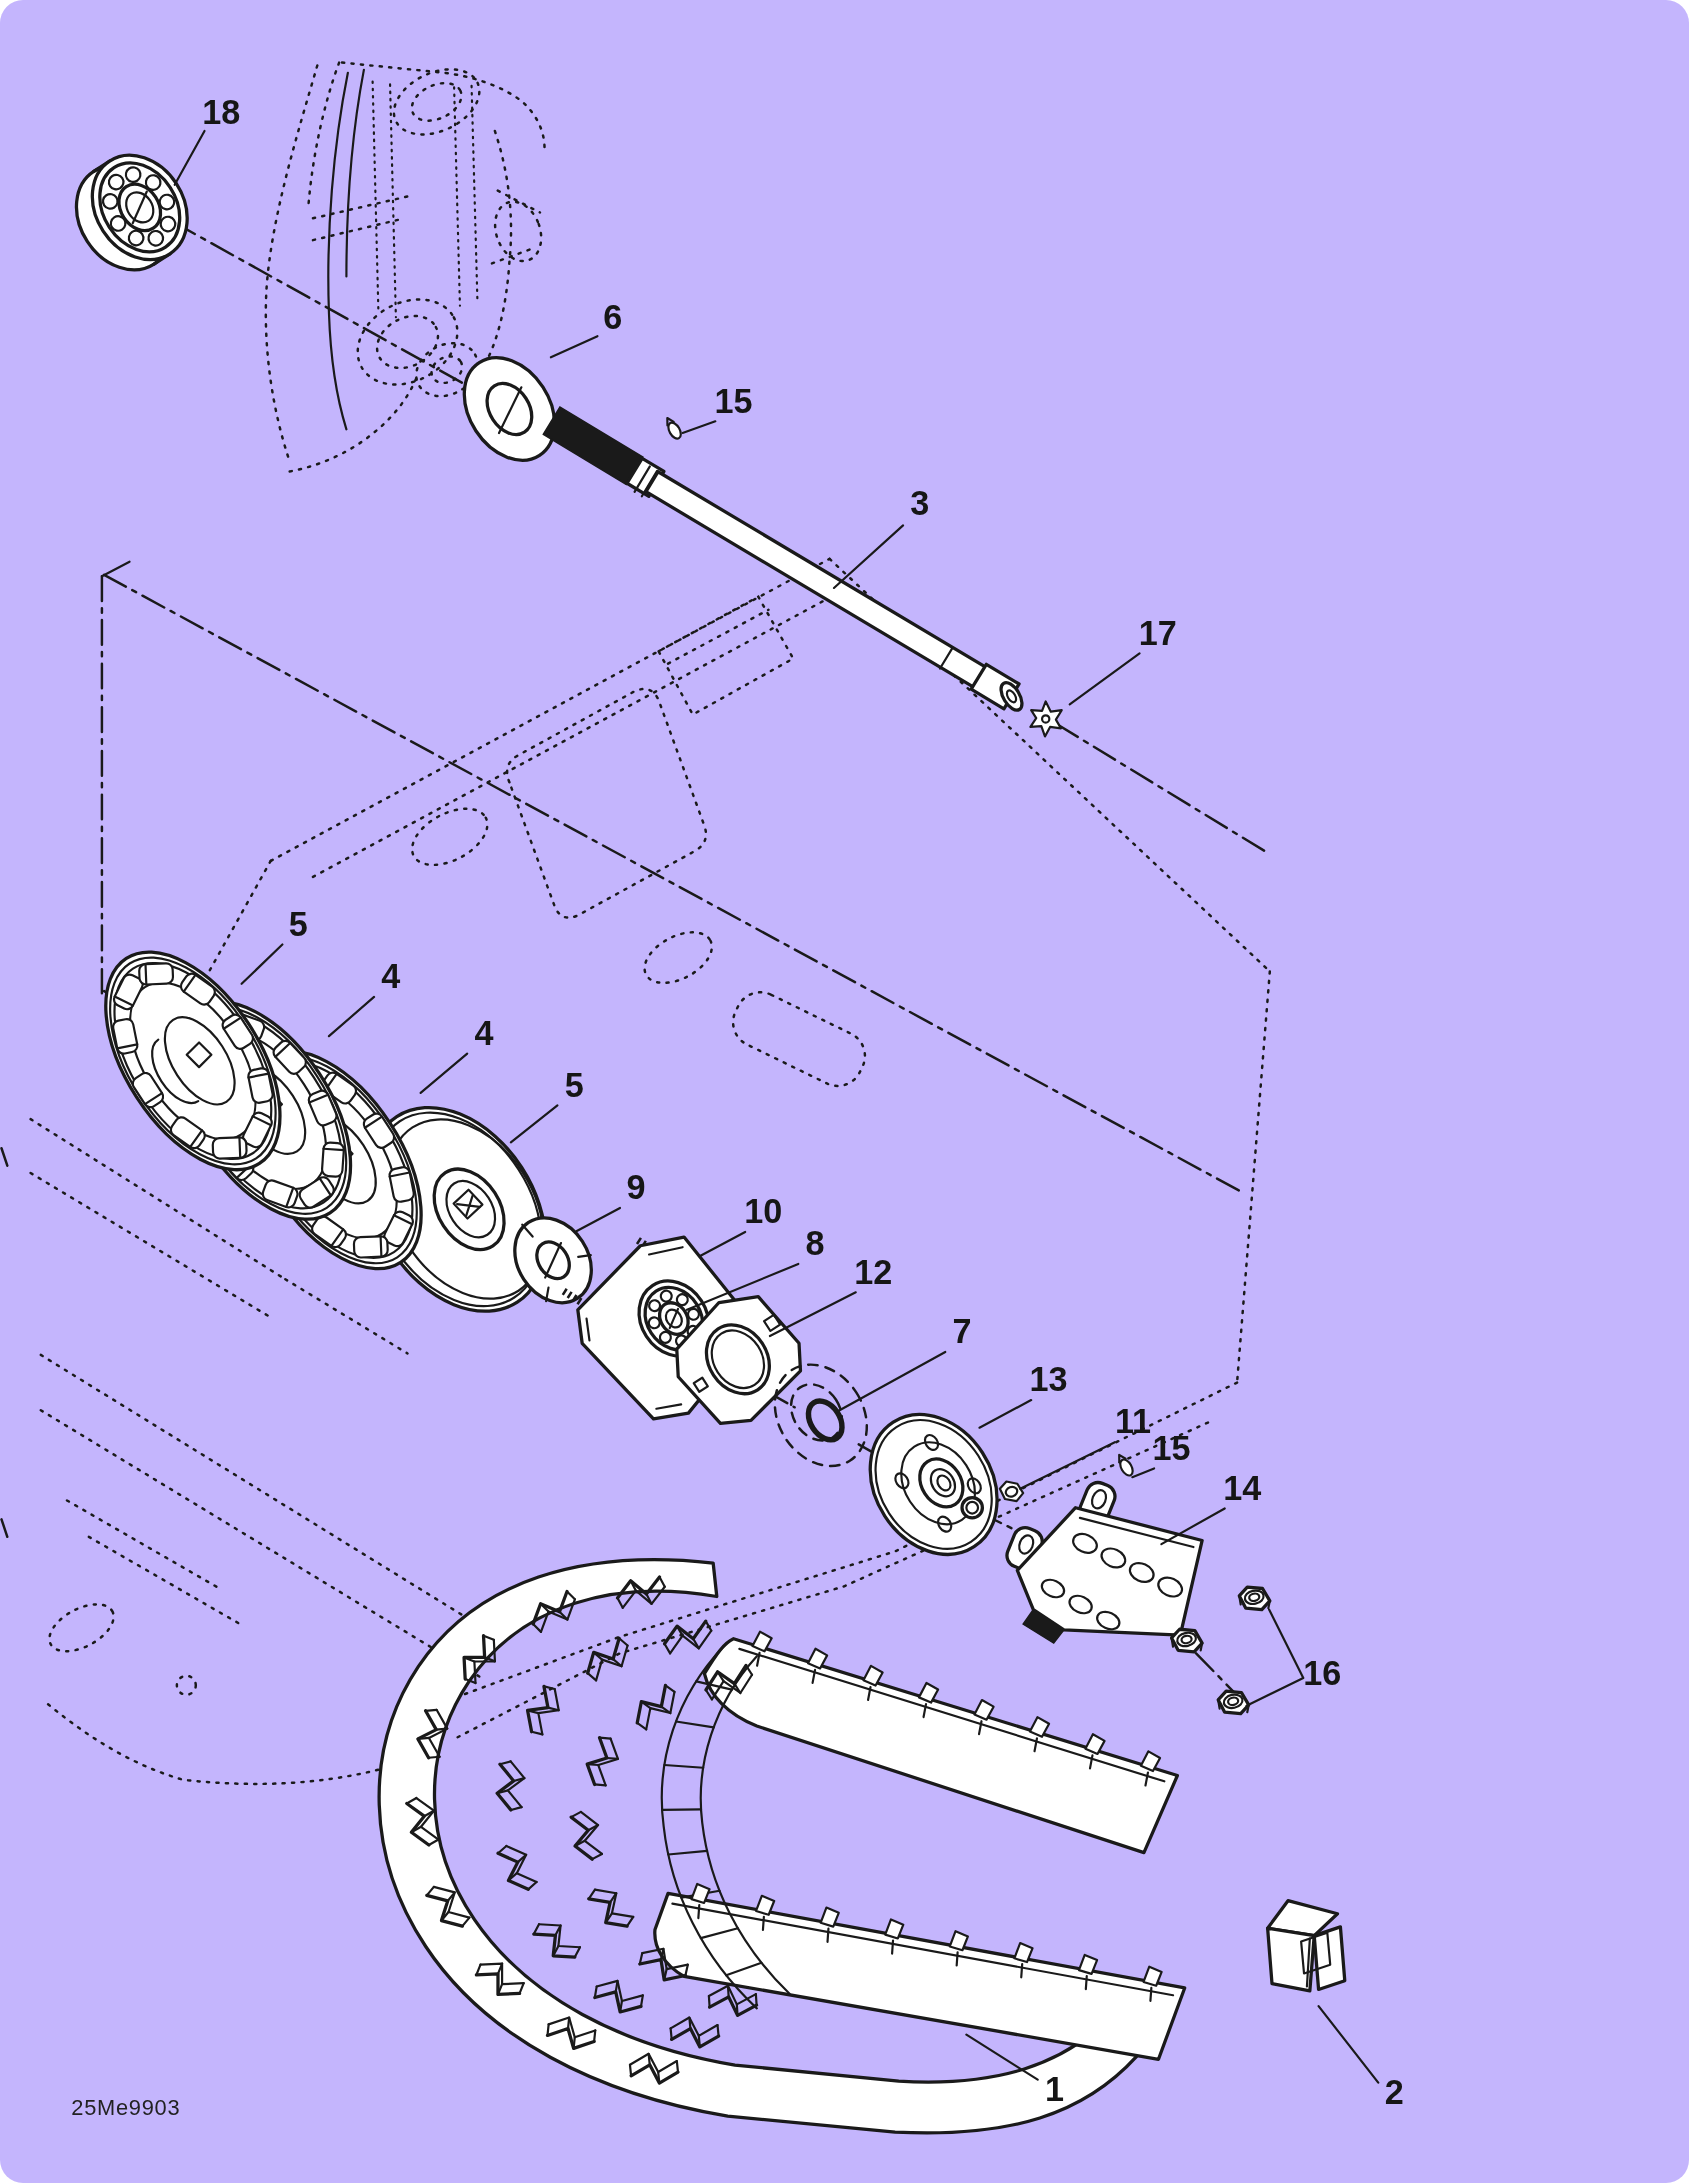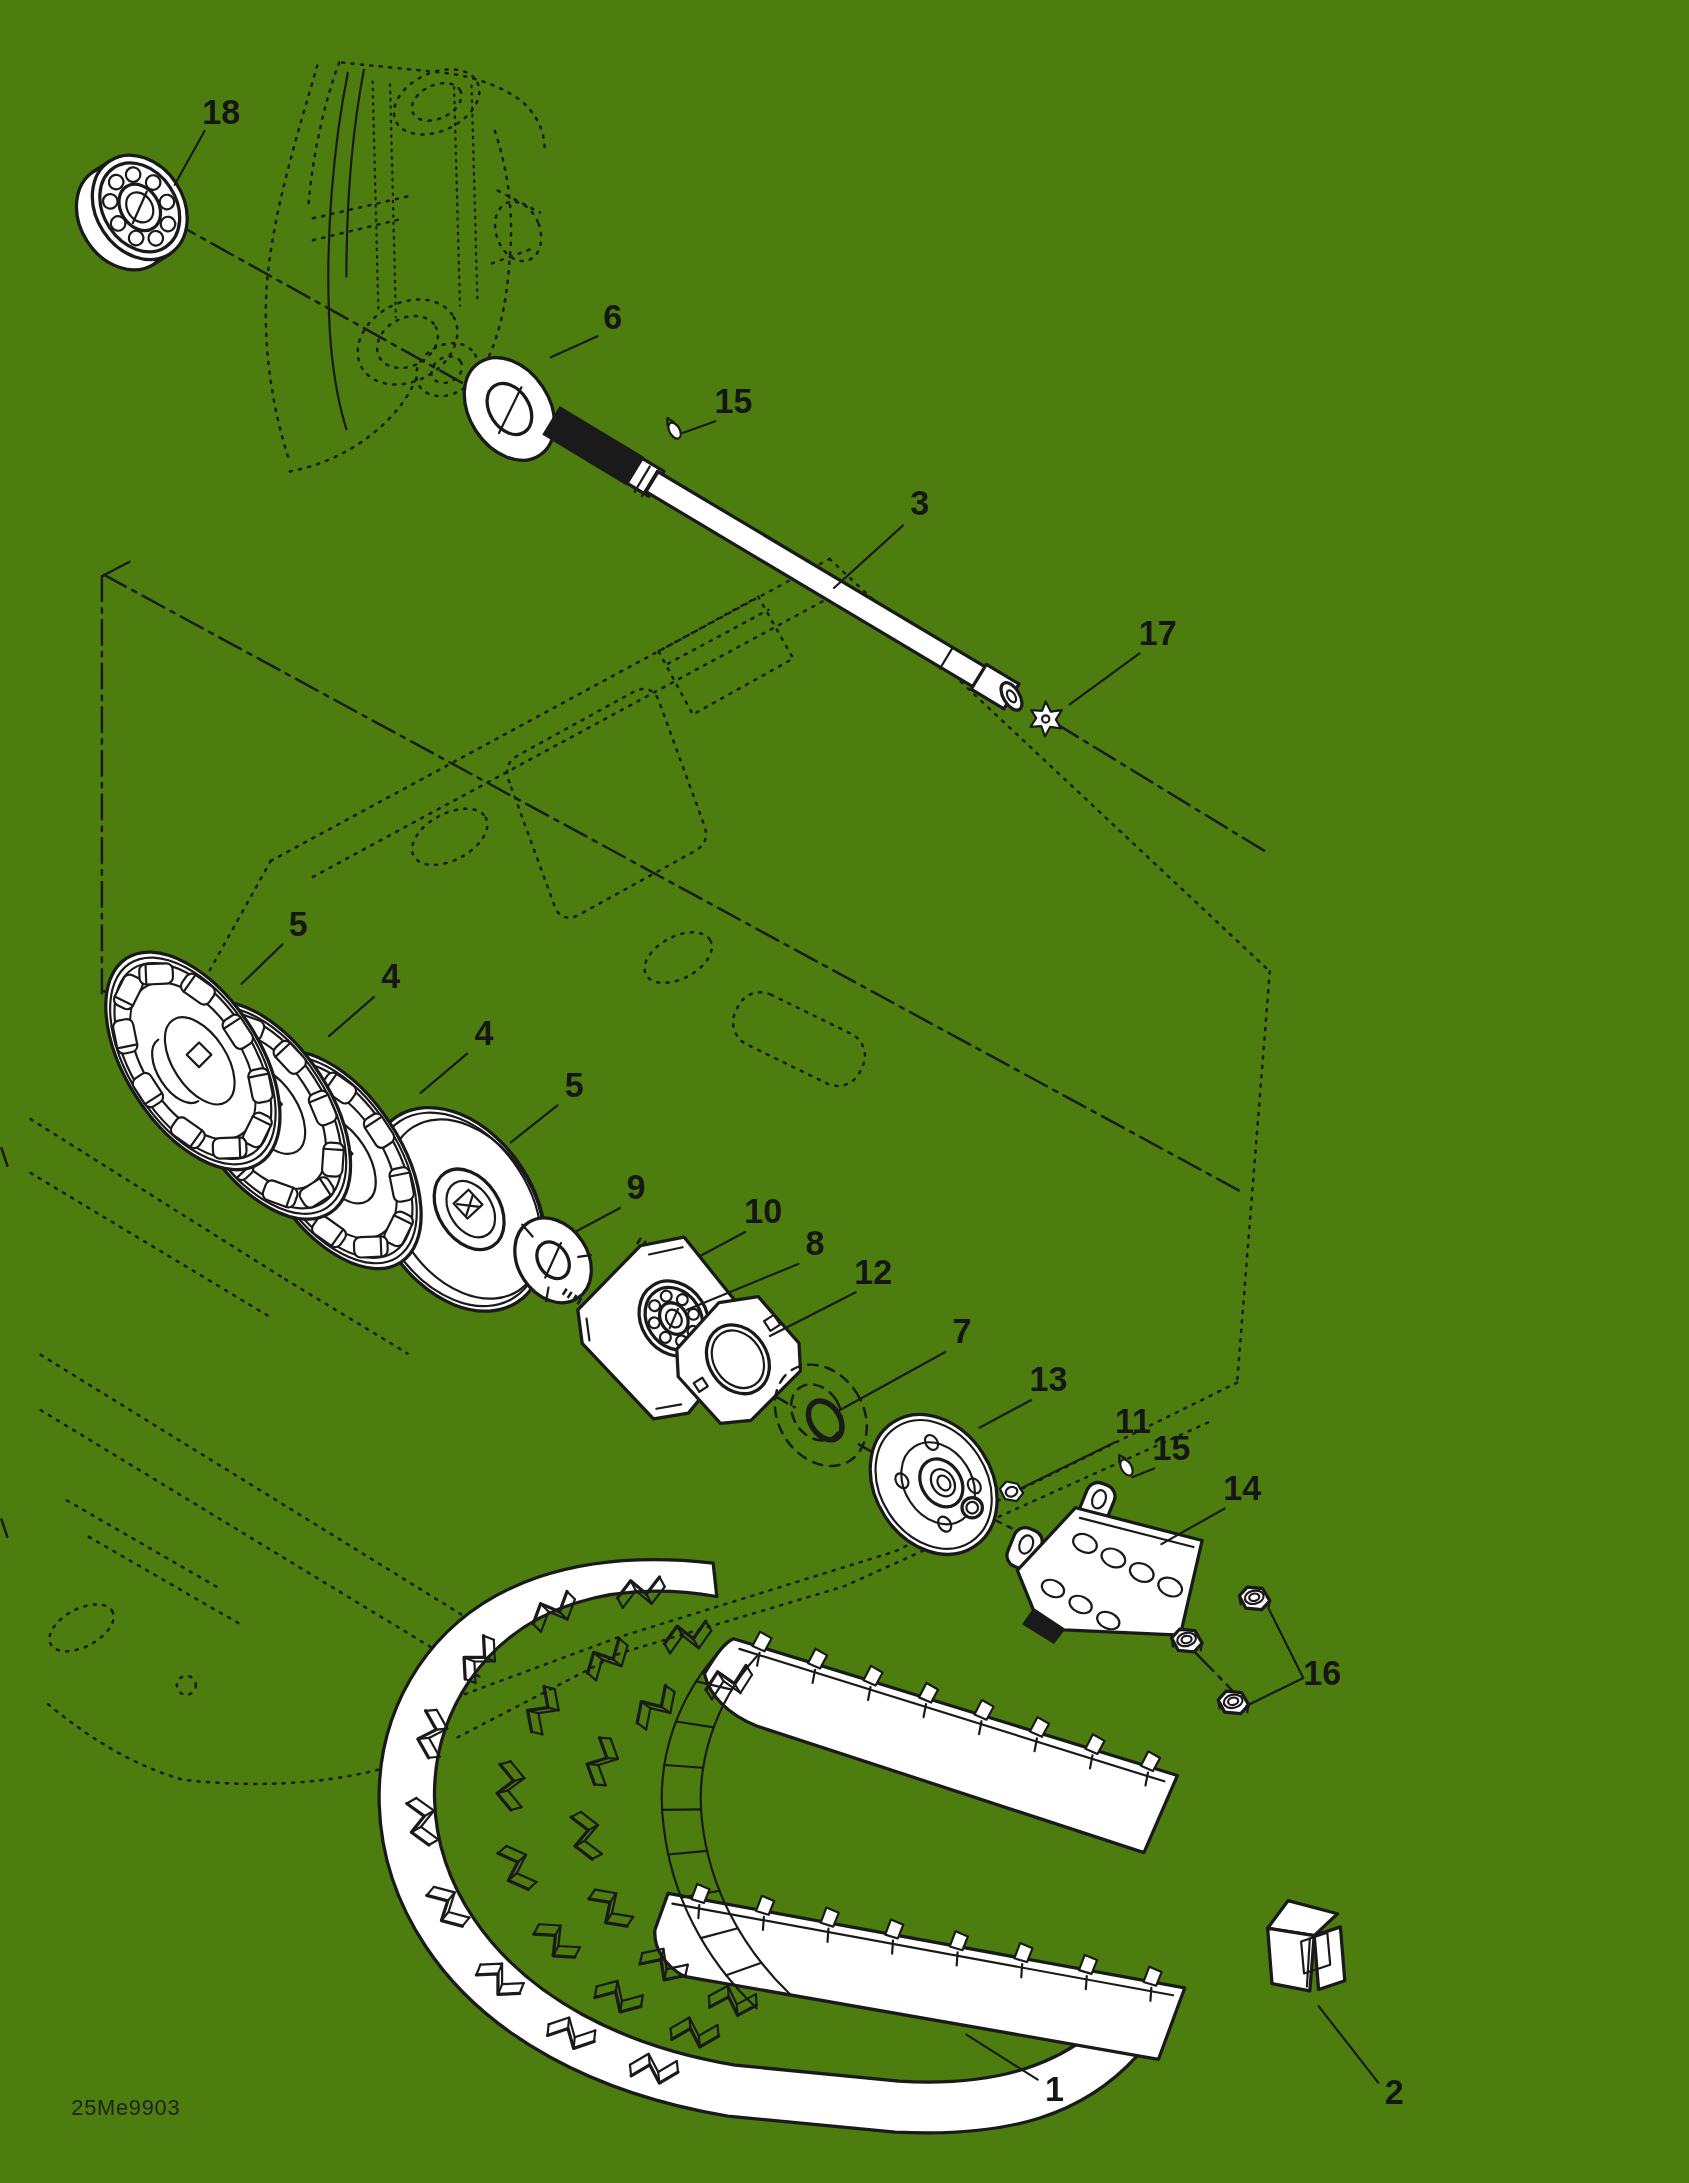--- a/index.html
+++ b/index.html
@@ -1,17 +1,17 @@
 <!DOCTYPE html>
 <html style="font-size:11.6px"><head>
 <meta charset="utf-8">
 <style>
   html,body{margin:0;padding:0;background:#ffffff;}
-  .page{width:1689px;height:2183px;position:relative;background:#4d7c0f;overflow:hidden;
-        font-family:"Liberation Sans",sans-serif;}
+  .page{width:1689px;height:2183px;position:relative;background:#c4b5fd;overflow:hidden;
+        font-family:"Liberation Sans",sans-serif;border-radius:23px;}
   svg{display:block}
   
   .ln   {stroke:#1a1a1a;fill:none;stroke-width:4.5;stroke-linecap:round;stroke-linejoin:round;}
   .lnt  {stroke:#1a1a1a;fill:none;stroke-width:3;stroke-linecap:round;stroke-linejoin:round;}
   .wf   {stroke:#1a1a1a;fill:#ffffff;stroke-width:4.5;stroke-linejoin:round;}
   .wft  {stroke:#1a1a1a;fill:#ffffff;stroke-width:3;stroke-linejoin:round;}
   .blk  {stroke:#1a1a1a;fill:#1a1a1a;stroke-width:2;}
   .dot  {stroke:#1a1a1a;fill:none;stroke-width:3.4;stroke-dasharray:3 10;stroke-linecap:round;}
   .dotf {stroke:#1a1a1a;fill:none;stroke-width:3;stroke-dasharray:2 8;stroke-linecap:round;}
   .dd   {stroke:#1a1a1a;fill:none;stroke-width:3.4;stroke-dasharray:34 10 6 10;stroke-linecap:round;}

